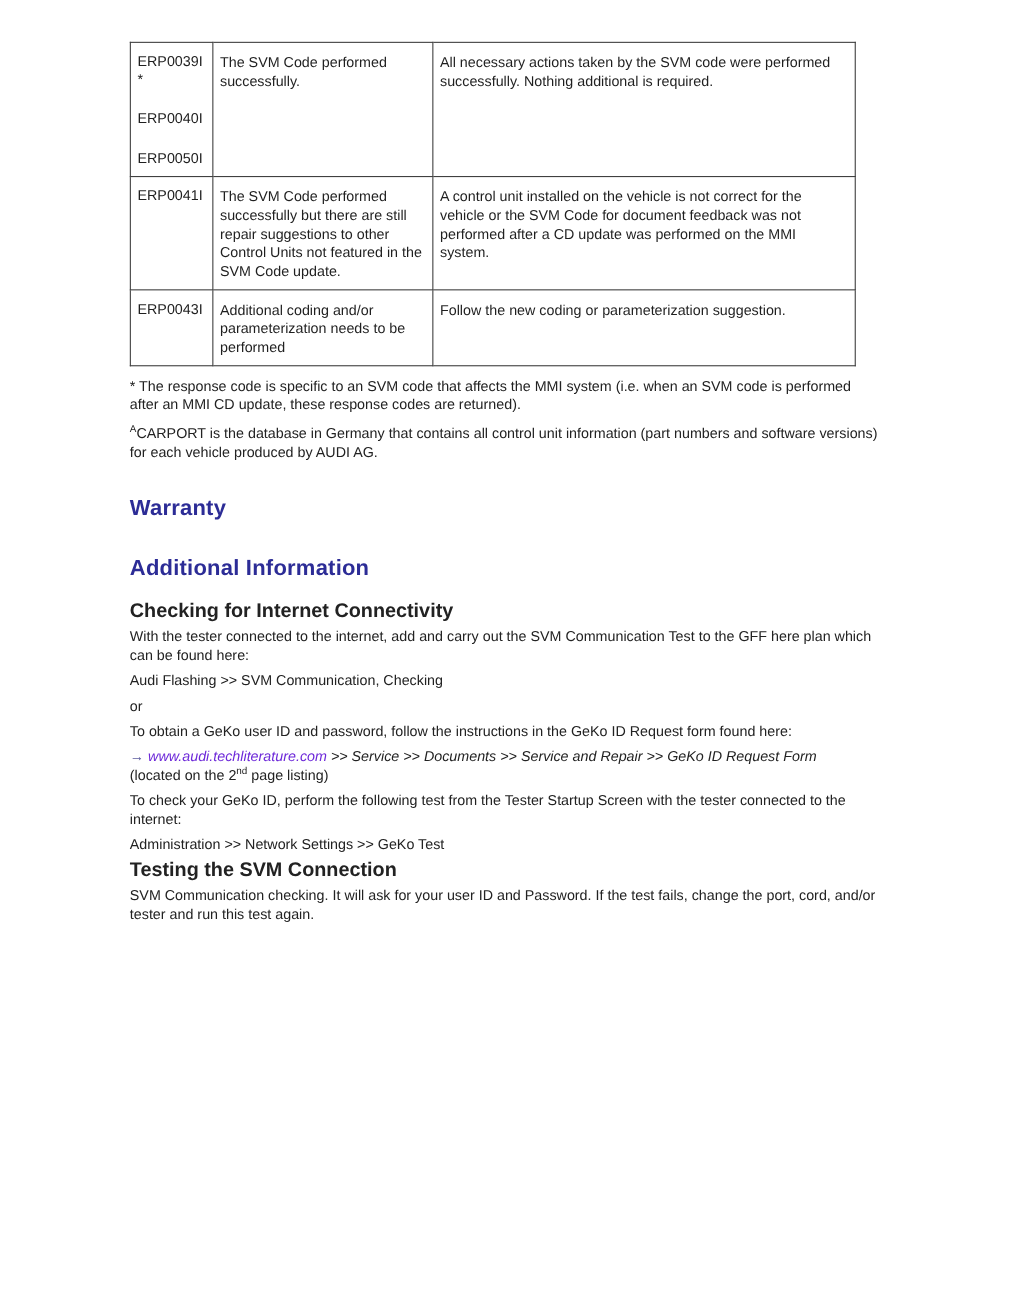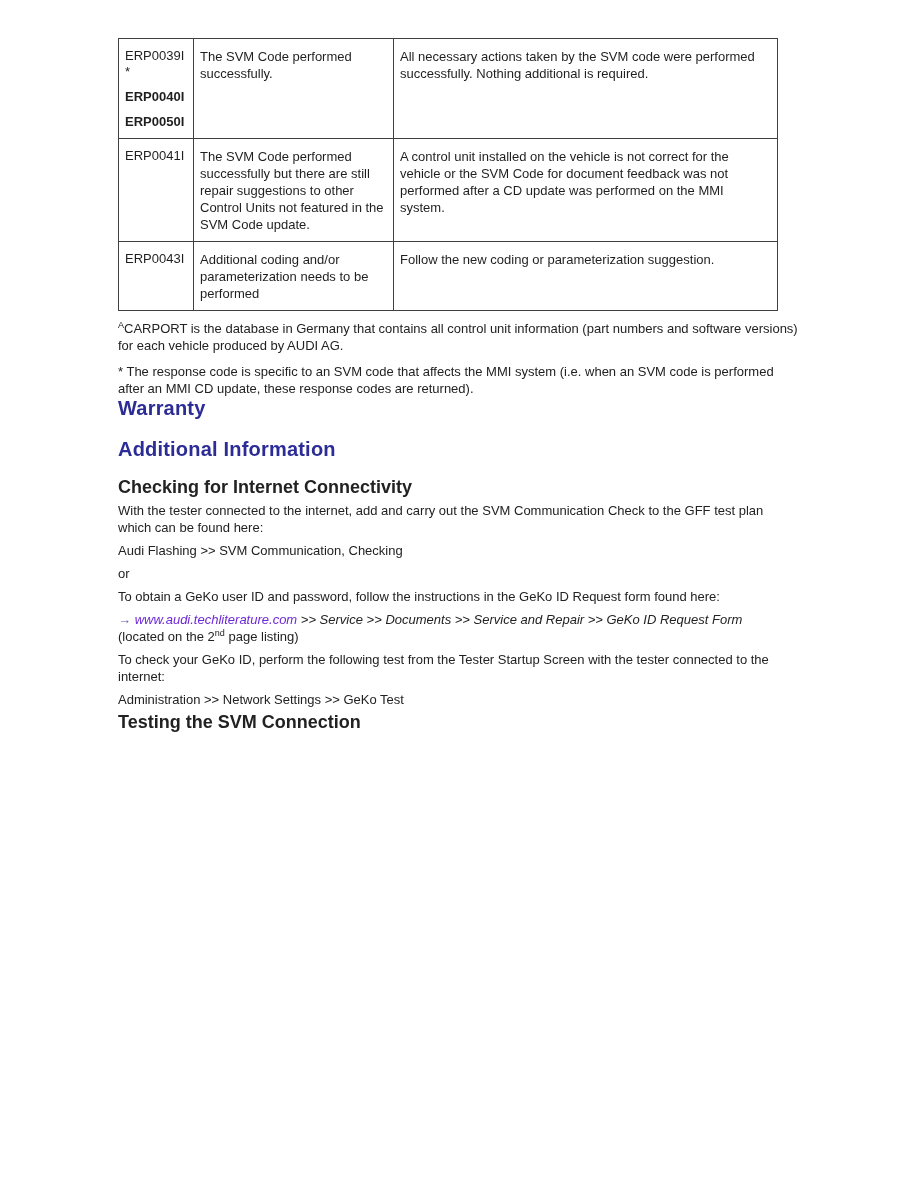--- a/index.html
+++ b/index.html
@@ -27,35 +27,36 @@
   }
   table.codes td {
     border:1.5px solid #404040;
     vertical-align:top;
     padding:9px 8px 8px 6px;
   }
   td.col-code   { width:75px;  }
   td.col-desc   { width:200px; }
   td.col-action { width:384px; }
   .code-line { line-height:16px; }
-  .gap-above { margin-top:9px;font-weight:bold; }
+  .gap-above { margin-top:20px; }
   
   .footnote {
     font-size:13px; line-height:17px;
     margin-top:9px;
     width:682px;
   }
   .footnote sup, .note-line sup {
     font-size:9px; vertical-align:super; line-height:0;
   }
   
   h2.section {
     font-size:20px;
     font-weight:bold;
     color:#2c2c96;
+    margin-top:32px;
     margin-bottom:18px;
     letter-spacing:0.2px;
   }
   
   .para {
     font-size:13px; line-height:17px;
     width:682px;
     margin-bottom:6px;
   }
   .subhead {
@@ -112,37 +113,38 @@
       <tr>
         <td class="col-code">
           <div class="code-line">ERP0043I</div>
         </td>
         <td class="col-desc">Additional coding and/or parameterization needs to be performed</td>
         <td class="col-action">Follow the new coding or parameterization suggestion.</td>
       </tr>
     </tbody>
   </table>
 
+  <div class="footnote">* The response code is specific to an SVM code that affects the MMI system (i.e. when an SVM code is performed after an MMI CD update, these response codes are returned).</div>
   <div class="footnote"><sup>A</sup><span>CARPORT is the database in Germany that contains all control unit information (part numbers and software versions) for each vehicle produced by AUDI AG.</span></div>
-  <div class="footnote">* The response code is specific to an SVM code that affects the MMI system (i.e. when an SVM code is performed after an MMI CD update, these response codes are returned).</div>
 
   <h2 class="section">Warranty</h2>
 
   <h2 class="section">Additional Information</h2>
 
   <div class="subhead">Checking for Internet Connectivity</div>
-  <div class="para">With the tester connected to the internet, add and carry out the SVM Communication Check to the GFF test plan which can be found here:</div>
+  <div class="para">With the tester connected to the internet, add and carry out the SVM Communication Test to the GFF here plan which can be found here:</div>
   <div class="path-line">Audi Flashing &gt;&gt; SVM Communication, Checking</div>
   <div class="path-line">or</div>
 
   <div class="para">To obtain a GeKo user ID and password, follow the instructions in the GeKo ID Request form found here:</div>
   <div class="link-line">
     <span class="arrow">→</span>
     <a class="doc-link">www.audi.techliterature.com</a>
     <span>&gt;&gt; Service &gt;&gt; Documents &gt;&gt; Service and Repair &gt;&gt; GeKo ID Request Form</span>
   </div>
   <div class="note-line"><span>(located on the 2</span><sup>nd</sup><span> page listing)</span></div>
   <div class="para">To check your GeKo ID, perform the following test from the Tester Startup Screen with the tester connected to the internet:</div>
   <div class="path-line">Administration &gt;&gt; Network Settings &gt;&gt; GeKo Test</div>
 
   <div class="subhead">Testing the SVM Connection</div>
+  <div class="para">SVM Communication checking. It will ask for your user ID and Password. If the test fails, change the port, cord, and/or tester and run this test again.</div>
 
 </div>
 
 </body></html>

